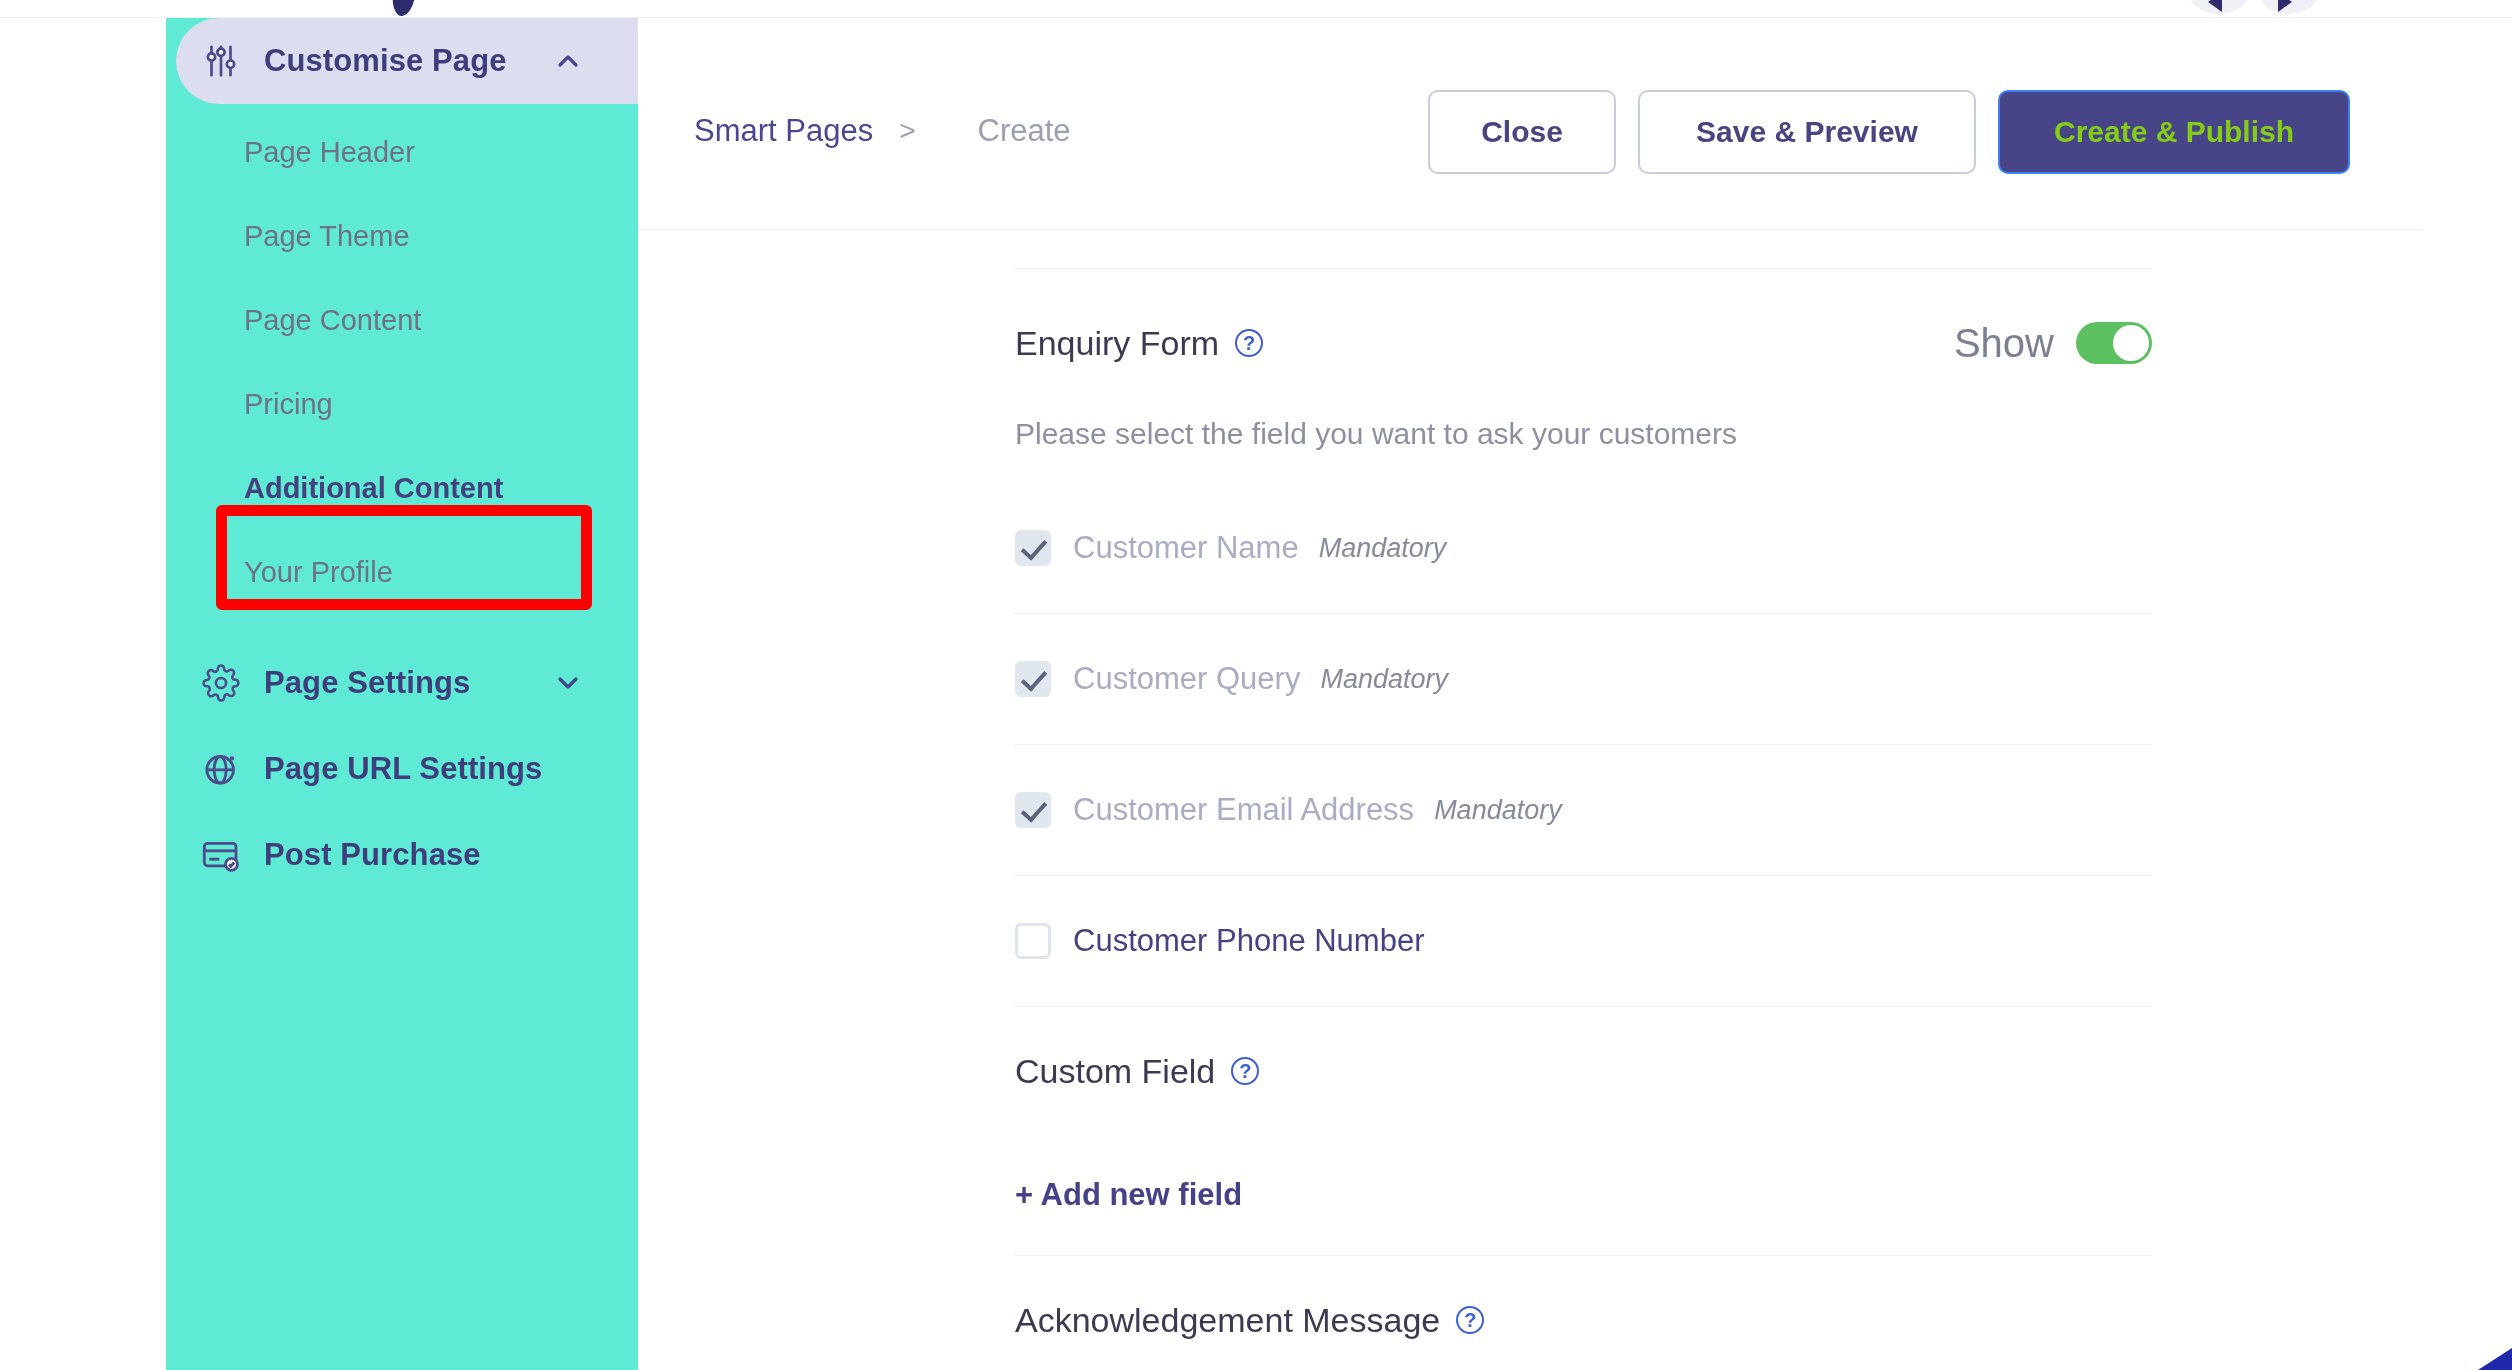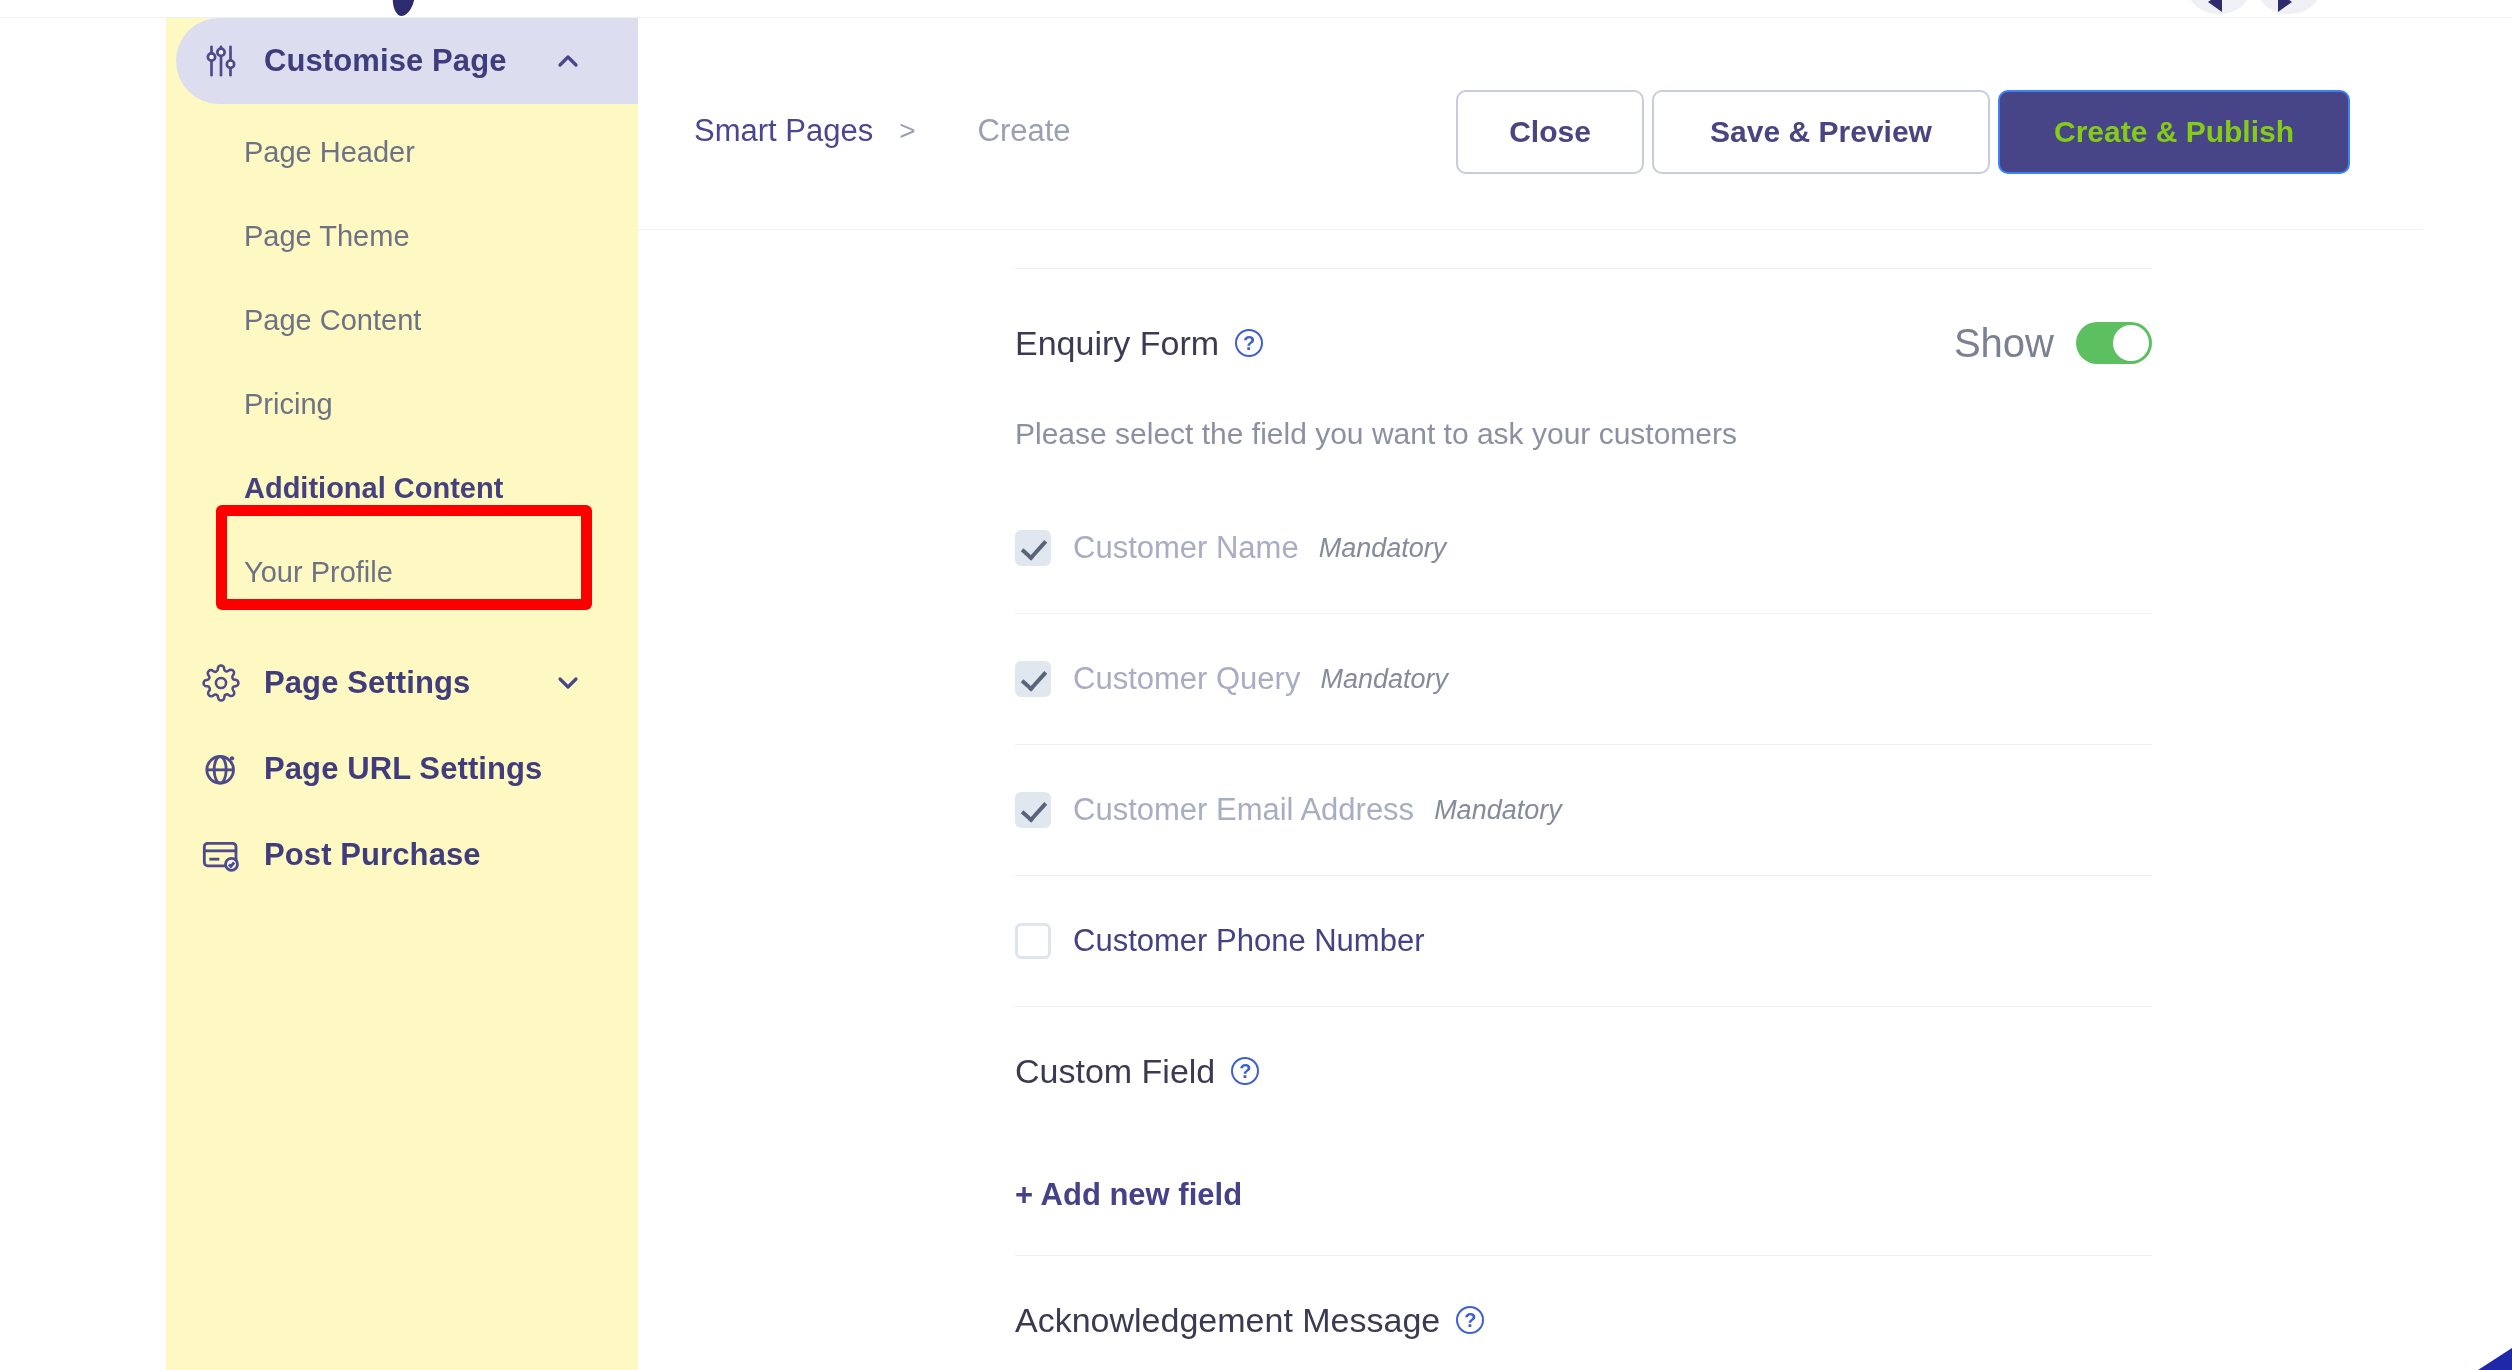--- a/index.html
+++ b/index.html
@@ -47,21 +47,21 @@
     border-bottom: 10px solid transparent;
   }
   .topbar-nav-frag.prev::after { border-right: 14px solid #2d2a6e; }
   .topbar-nav-frag.next::after { border-left: 14px solid #2d2a6e; }
 
   
   .sidebar {
     position: absolute;
     left: 166px; top: 18px;
     width: 472px; height: 1352px;
-    background: #fef9c3;
+    background: #5eead4;
   }
 
   .nav-group-head {
     position: relative;
     display: flex;
     align-items: center;
     height: 86px;
     padding-left: 34px;
     cursor: pointer;
   }
@@ -141,21 +141,21 @@
   }
   .bc-link { color: #4a4694; cursor: pointer; }
   .bc-sep  { color: #9aa0b0; font-size: 28px; }
   .bc-cur  { color: #9b9fb2; margin-left: 36px; }
 
   .hdr-actions {
     position: absolute;
     right: 72px; top: 72px;
     display: flex;
     align-items: center;
-    gap: 8px;
+    gap: 22px;
   }
   .btn {
     font-family: "Liberation Sans", sans-serif;
     font-size: 30px;
     font-weight: bold;
     border-radius: 10px;
     height: 84px;
     display: flex;
     align-items: center;
     justify-content: center;

